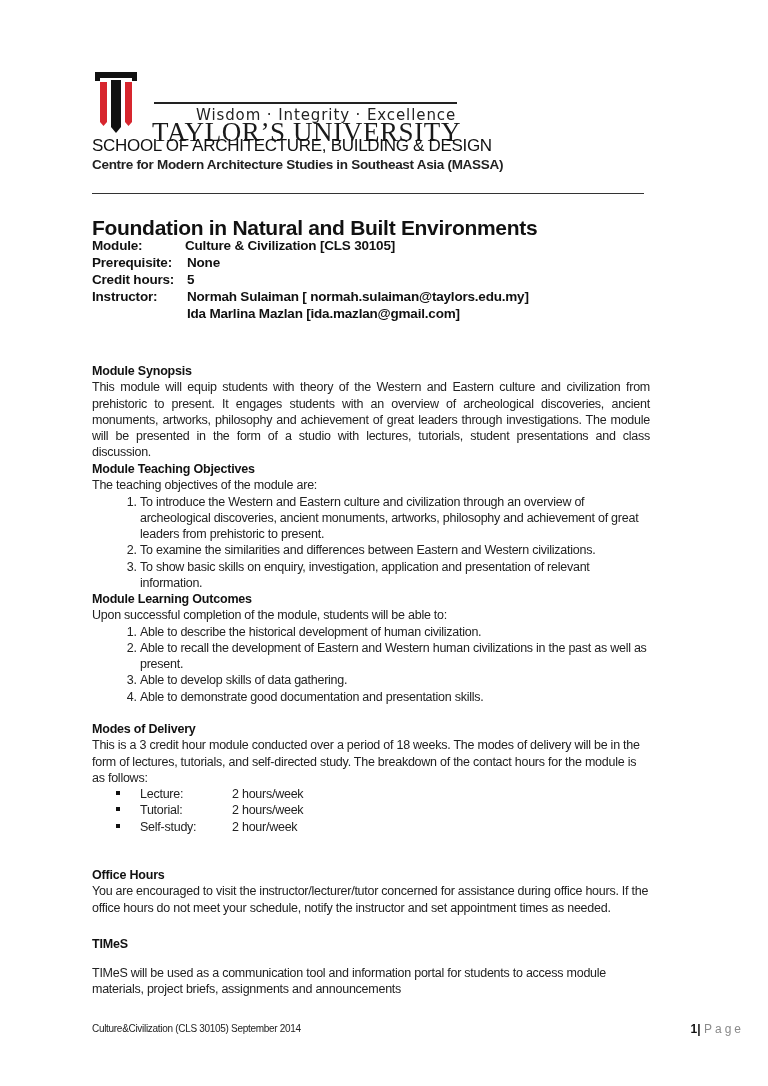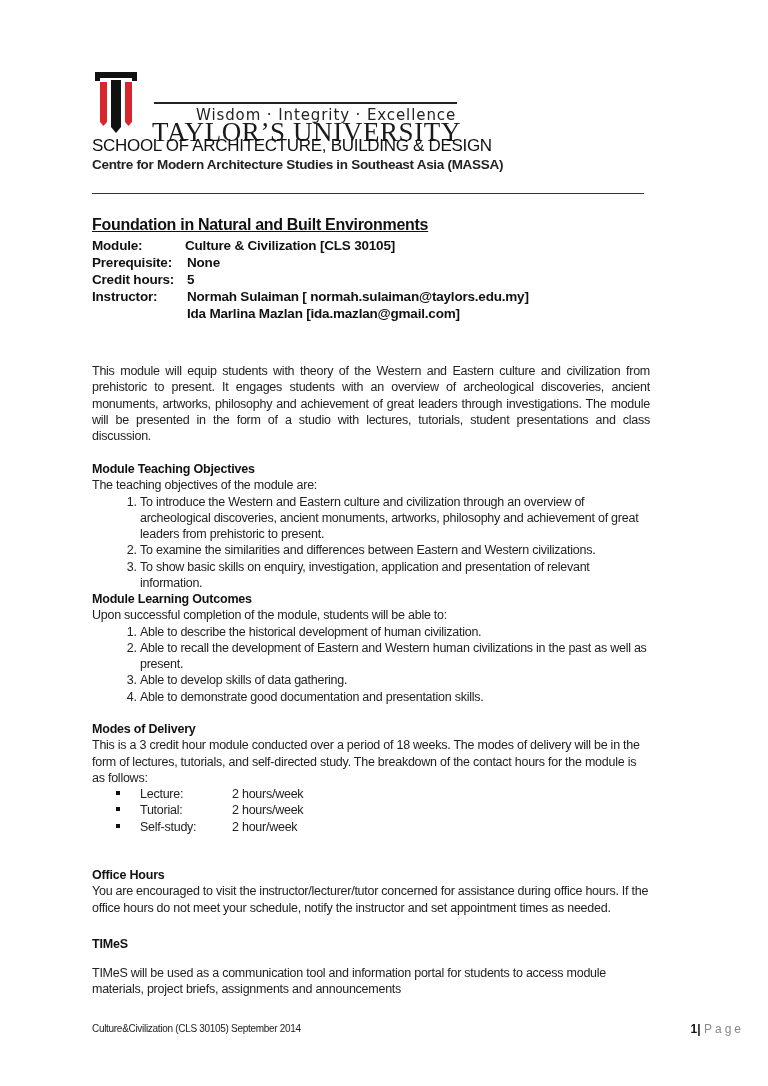--- a/index.html
+++ b/index.html
@@ -16,21 +16,21 @@
       font-size: 27px; letter-spacing: 0.6px; color: #1a1a1a; white-space: nowrap; margin-top: 47px; }
     .logo-rule { position: absolute; left: 60px; top: 32px; width: 303px; height: 1.5px; background: #222; }
     .logo-tagline { position: absolute; left: 102px; top: 36px; font-family: "DejaVu Sans", sans-serif;
       font-size: 15px; letter-spacing: 0.9px; color: #222; white-space: nowrap; }
 
     .abs { position: absolute; left: 92px; white-space: nowrap; font-weight: bold; }
     .school { top: 136px; font-size: 17px; font-weight: normal; letter-spacing: -0.3px; }
     .centre { top: 157px; font-size: 13.5px; letter-spacing: -0.3px; color: #222; }
     .rule { position: absolute; left: 92px; top: 193px; width: 552px; height: 1px; background: #333; }
 
-    .programme { top: 216px; font-size: 16px; font-weight: bold; letter-spacing: -0.3px; text-decoration: underline; }
+    .programme { top: 216px; font-size: 21px; font-weight: bold; letter-spacing: -0.3px; }
     .meta { position: absolute; left: 92px; top: 238px; font-size: 13.5px; font-weight: bold; letter-spacing: -0.2px; }
     .meta-row { position: relative; height: 17px; white-space: nowrap; }
     .meta-label { position: absolute; left: 0; }
     .meta-value { position: absolute; left: 95px; }
     .meta-value.module { left: 93px; }
 
     .section { position: absolute; left: 92px; width: 558px; font-size: 12.5px; line-height: 16.3px; color: #222; letter-spacing: -0.25px; }
     .section h3 { margin: 0; font-size: 12.5px; font-weight: bold; color: #111; letter-spacing: -0.2px; }
     .section p { margin: 0; }
     .justify { text-align: justify; }
@@ -87,20 +87,21 @@
       <span class="meta-label">Instructor:</span>
       <span class="meta-value">Normah Sulaiman [ normah.sulaiman@taylors.edu.my]</span>
     </div>
     <div class="meta-row">
       <span class="meta-label"></span>
       <span class="meta-value">Ida Marlina Mazlan [ida.mazlan@gmail.com]</span>
     </div>
   </div>
 
   <div class="section" style="top:363px;">
+    <h3>Module Synopsis</h3>
     <p class="justify">This module will equip students with theory of the Western and Eastern culture and civilization from prehistoric to present. It engages students with an overview of archeological discoveries, ancient monuments, artworks, philosophy and achievement of great leaders through investigations. The module will be presented in the form of a studio with lectures, tutorials, student presentations and class discussion.</p>
   </div>
 
   <div class="section" style="top:461px;">
     <h3>Module Teaching Objectives</h3>
     <p>The teaching objectives of the module are:</p>
     <ol>
       <li>To introduce the Western and Eastern culture and civilization through an overview of archeological discoveries, ancient monuments, artworks, philosophy and achievement of great leaders from prehistoric to present.</li>
       <li>To examine the similarities and differences between Eastern and Western civilizations.</li>
       <li>To show basic skills on enquiry, investigation, application and presentation of relevant information.</li>

